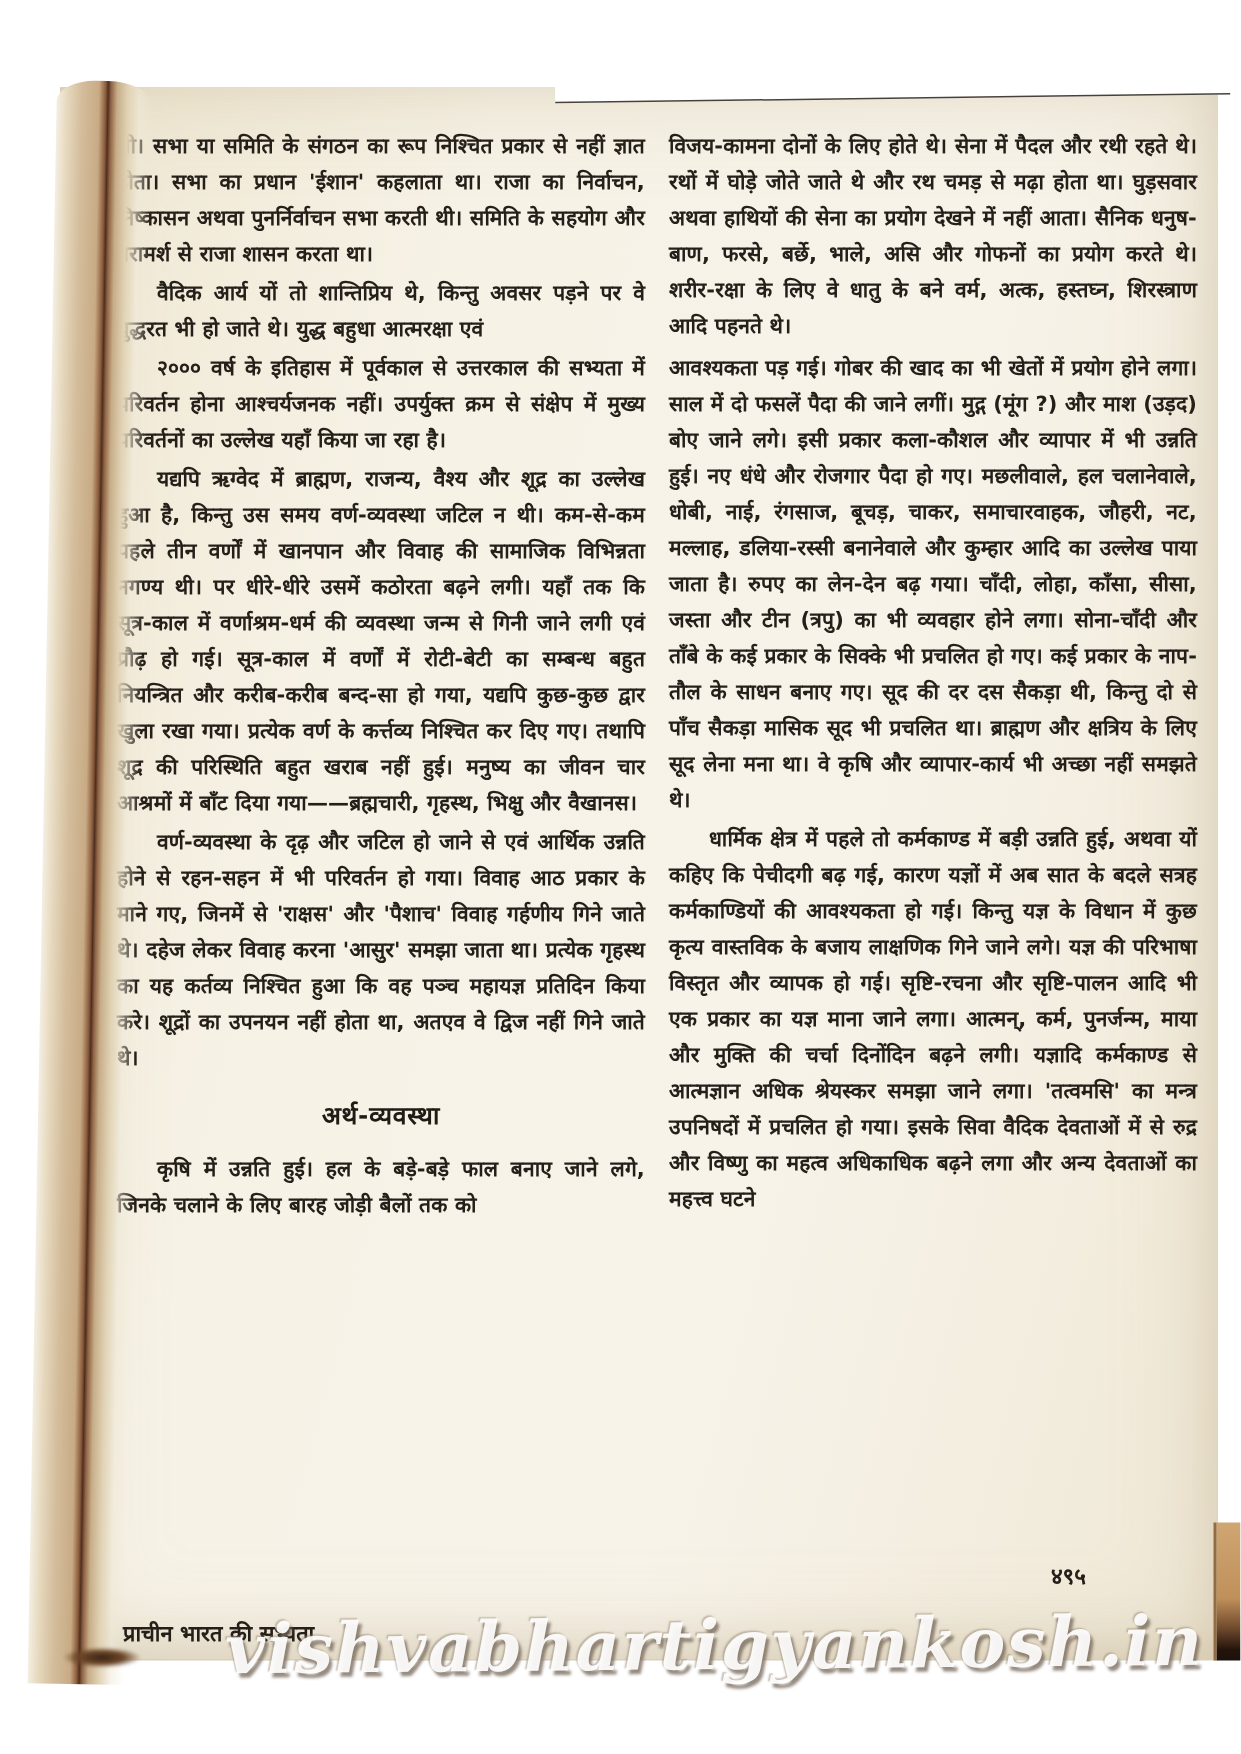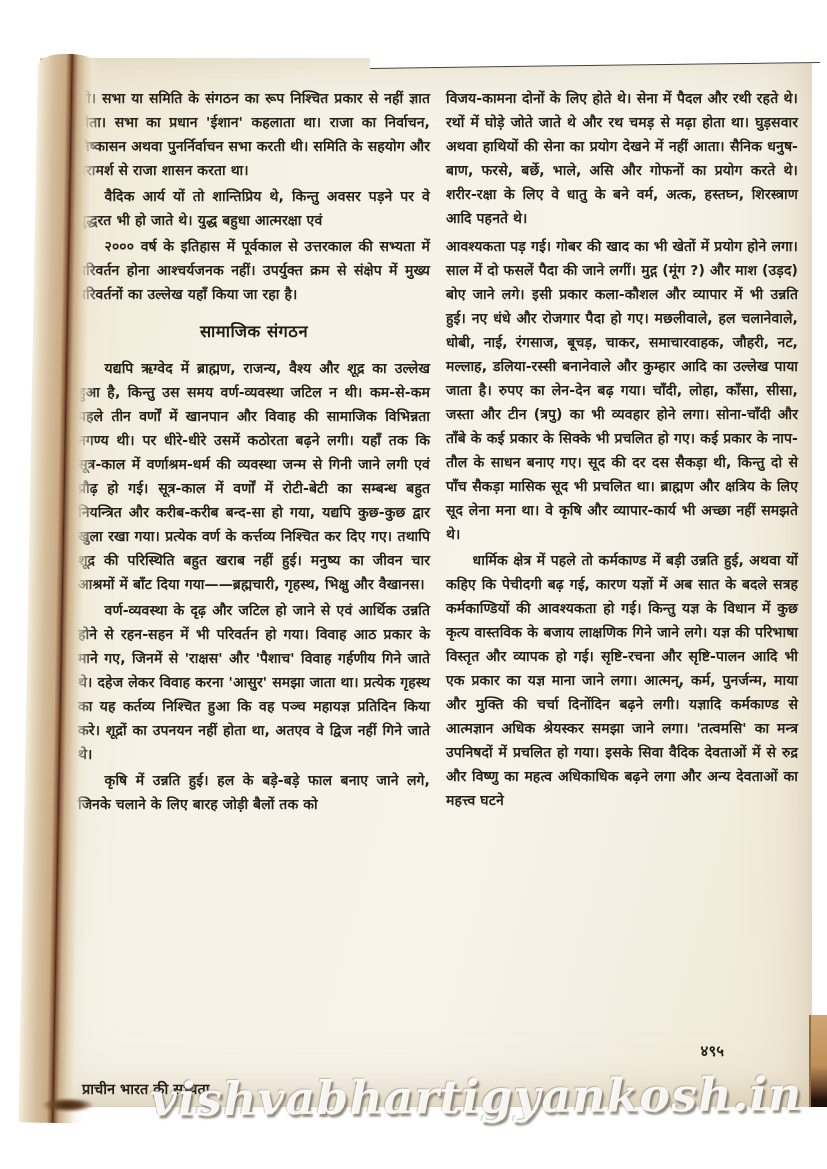--- a/index.html
+++ b/index.html
@@ -97,23 +97,23 @@
       </div>
       <div class="col body-text">
         <p class="para">विजय-कामना दोनों के लिए होते थे। सेना में पैदल और रथी रहते थे। रथों में घोड़े जोते जाते थे और रथ चमड़ से मढ़ा होता था। घुड़सवार अथवा हाथियों की सेना का प्रयोग देखने में नहीं आता। सैनिक धनुष-बाण, फरसे, बर्छे, भाले, असि और गोफनों का प्रयोग करते थे। शरीर-रक्षा के लिए वे धातु के बने वर्म, अत्क, हस्तघ्न, शिरस्त्राण आदि पहनते थे।</p>
       </div>
     </div>
 
 
     <div class="row">
       <div class="col body-text">
         <p class="para indent">२००० वर्ष के इतिहास में पूर्वकाल से उत्तरकाल की सभ्यता में परिवर्तन होना आश्चर्यजनक नहीं। उपर्युक्त क्रम से संक्षेप में मुख्य परिवर्तनों का उल्लेख यहाँ किया जा रहा है।</p>
-        <div class="sub-heading">सामाजिक संगठन</div>
         <p class="para indent">यद्यपि ऋग्वेद में ब्राह्मण, राजन्य, वैश्य और शूद्र का उल्लेख हुआ है, किन्तु उस समय वर्ण-व्यवस्था जटिल न थी। कम-से-कम पहले तीन वर्णों में खानपान और विवाह की सामाजिक विभिन्नता नगण्य थी। पर धीरे-धीरे उसमें कठोरता बढ़ने लगी। यहाँ तक कि सूत्र-काल में वर्णाश्रम-धर्म की व्यवस्था जन्म से गिनी जाने लगी एवं प्रौढ़ हो गई। सूत्र-काल में वर्णों में रोटी-बेटी का सम्बन्ध बहुत नियन्त्रित और करीब-करीब बन्द-सा हो गया, यद्यपि कुछ-कुछ द्वार खुला रखा गया। प्रत्येक वर्ण के कर्त्तव्य निश्चित कर दिए गए। तथापि शूद्र की परिस्थिति बहुत खराब नहीं हुई। मनुष्य का जीवन चार आश्रमों में बाँट दिया गया——ब्रह्मचारी, गृहस्थ, भिक्षु और वैखानस।</p>
         <p class="para indent">वर्ण-व्यवस्था के दृढ़ और जटिल हो जाने से एवं आर्थिक उन्नति होने से रहन-सहन में भी परिवर्तन हो गया। विवाह आठ प्रकार के माने गए, जिनमें से 'राक्षस' और 'पैशाच' विवाह गर्हणीय गिने जाते थे। दहेज लेकर विवाह करना 'आसुर' समझा जाता था। प्रत्येक गृहस्थ का यह कर्तव्य निश्चित हुआ कि वह पञ्च महायज्ञ प्रतिदिन किया करे। शूद्रों का उपनयन नहीं होता था, अतएव वे द्विज नहीं गिने जाते थे।</p>
+        <div class="sub-heading">अर्थ-व्यवस्था</div>
         <p class="para indent">कृषि में उन्नति हुई। हल के बड़े-बड़े फाल बनाए जाने लगे, जिनके चलाने के लिए बारह जोड़ी बैलों तक को</p>
       </div>
 
       <div class="col body-text">
         <p class="para">आवश्यकता पड़ गई। गोबर की खाद का भी खेतों में प्रयोग होने लगा। साल में दो फसलें पैदा की जाने लगीं। मुद्ग (मूंग ?) और माश (उड़द) बोए जाने लगे। इसी प्रकार कला-कौशल और व्यापार में भी उन्नति हुई। नए धंधे और रोजगार पैदा हो गए। मछलीवाले, हल चलानेवाले, धोबी, नाई, रंगसाज, बूचड़, चाकर, समाचारवाहक, जौहरी, नट, मल्लाह, डलिया-रस्सी बनानेवाले और कुम्हार आदि का उल्लेख पाया जाता है। रुपए का लेन-देन बढ़ गया। चाँदी, लोहा, काँसा, सीसा, जस्ता और टीन (त्रपु) का भी व्यवहार होने लगा। सोना-चाँदी और ताँबे के कई प्रकार के सिक्के भी प्रचलित हो गए। कई प्रकार के नाप-तौल के साधन बनाए गए। सूद की दर दस सैकड़ा थी, किन्तु दो से पाँच सैकड़ा मासिक सूद भी प्रचलित था। ब्राह्मण और क्षत्रिय के लिए सूद लेना मना था। वे कृषि और व्यापार-कार्य भी अच्छा नहीं समझते थे।</p>
         <p class="para indent">धार्मिक क्षेत्र में पहले तो कर्मकाण्ड में बड़ी उन्नति हुई, अथवा यों कहिए कि पेचीदगी बढ़ गई, कारण यज्ञों में अब सात के बदले सत्रह कर्मकाण्डियों की आवश्यकता हो गई। किन्तु यज्ञ के विधान में कुछ कृत्य वास्तविक के बजाय लाक्षणिक गिने जाने लगे। यज्ञ की परिभाषा विस्तृत और व्यापक हो गई। सृष्टि-रचना और सृष्टि-पालन आदि भी एक प्रकार का यज्ञ माना जाने लगा। आत्मन्, कर्म, पुनर्जन्म, माया और मुक्ति की चर्चा दिनोंदिन बढ़ने लगी। यज्ञादि कर्मकाण्ड से आत्मज्ञान अधिक श्रेयस्कर समझा जाने लगा। 'तत्वमसि' का मन्त्र उपनिषदों में प्रचलित हो गया। इसके सिवा वैदिक देवताओं में से रुद्र और विष्णु का महत्व अधिकाधिक बढ़ने लगा और अन्य देवताओं का महत्त्व घटने</p>
       </div>
     </div>
   </div>
 

